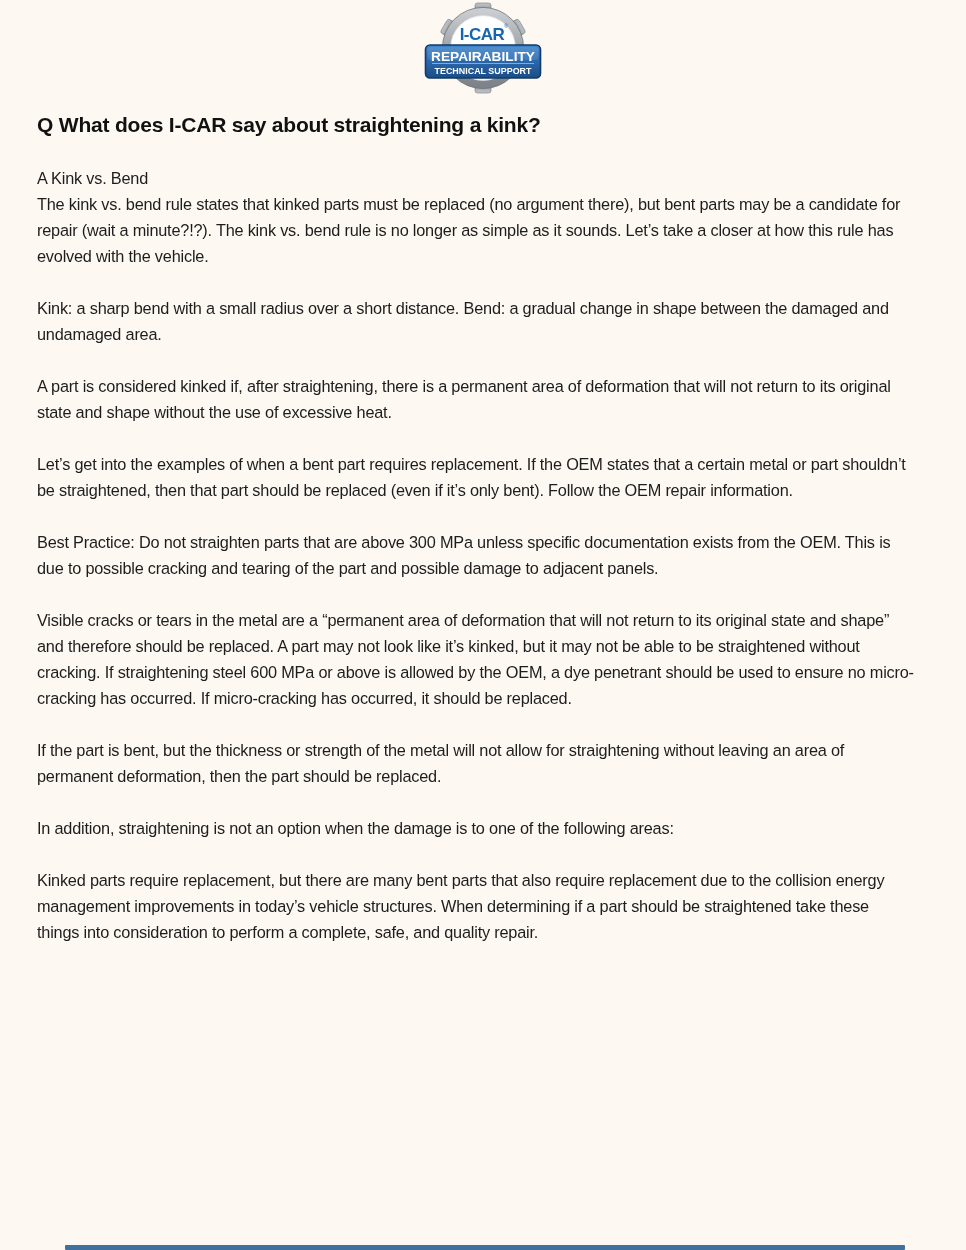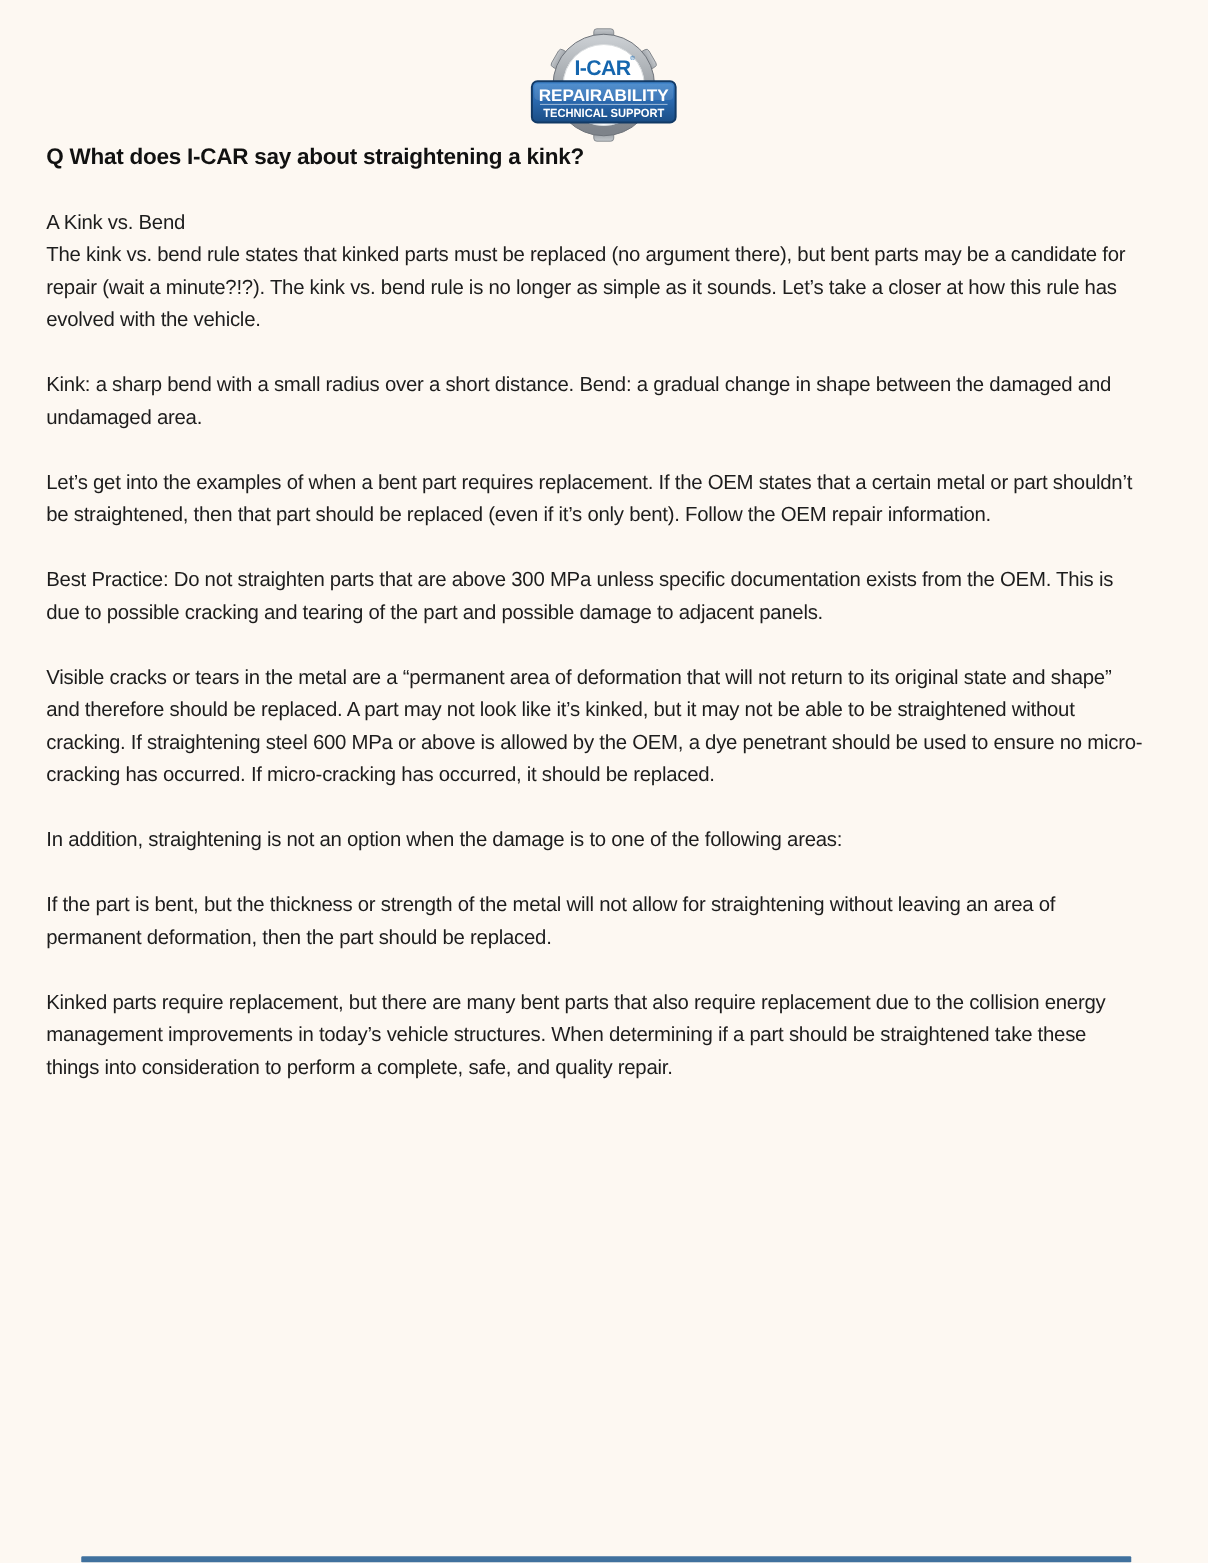--- a/index.html
+++ b/index.html
@@ -7,36 +7,36 @@
     width: 966px;
     height: 1250px;
     background: #FDF8F2;
     position: relative;
     overflow: hidden;
     font-family: "Liberation Sans", sans-serif;
     color: #1d1d1d;
   }
   .header {
     width: 966px;
-    padding-top: 22px;
+    padding-top: 2px;
     display: flex;
     justify-content: center;
   }
   .logo-svg { display: block; }
   .content {
     position: absolute;
     left: 37px;
     top: 112px;
     width: 893px;
     font-size: 16.3px;
     line-height: 26px;
     letter-spacing: -0.2px;
   }
   .question {
-    font-size: 18px;
+    font-size: 21px;
     font-weight: bold;
     color: #111111;
     margin: 0 0 27px 0;
     letter-spacing: -0.2px;
   }
   .content p {
     margin: 0 16px 26px 0;
   }
   .footer-bar {
     position: absolute;
@@ -93,22 +93,23 @@
       <text x="60" y="71.5" text-anchor="middle" font-family="Liberation Sans, sans-serif" font-size="9.5" font-weight="bold" fill="#FFFFFF" textLength="97" lengthAdjust="spacingAndGlyphs">TECHNICAL SUPPORT</text>
     </g>
   </svg>
 </div>
 
 <div class="content">
   <h1 class="question">Q What does I-CAR say about straightening a kink?</h1>
   <div>
       <p>A Kink vs. Bend<br>The kink vs. bend rule states that kinked parts must be replaced (no argument there), but bent parts may be a candidate for repair (wait a minute?!?). The kink vs. bend rule is no longer as simple as it sounds. Let’s take a closer at how this rule has evolved with the vehicle.</p>
       <p>Kink: a sharp bend with a small radius over a short distance. Bend: a gradual change in shape between the damaged and undamaged area.</p>
+      <p>A part is considered kinked if, after straightening, there is a permanent area of deformation that will not return to its original state and shape without the use of excessive heat.</p>
       <p>Let’s get into the examples of when a bent part requires replacement. If the OEM states that a certain metal or part shouldn’t be straightened, then that part should be replaced (even if it’s only bent). Follow the OEM repair information.</p>
       <p>Best Practice: Do not straighten parts that are above 300 MPa unless specific documentation exists from the OEM. This is due to possible cracking and tearing of the part and possible damage to adjacent panels.</p>
       <p>Visible cracks or tears in the metal are a “permanent area of deformation that will not return to its original state and shape” and therefore should be replaced. A part may not look like it’s kinked, but it may not be able to be straightened without cracking. If straightening steel 600 MPa or above is allowed by the OEM, a dye penetrant should be used to ensure no micro-cracking has occurred. If micro-cracking has occurred, it should be replaced.</p>
+      <p>If the part is bent, but the thickness or strength of the metal will not allow for straightening without leaving an area of permanent deformation, then the part should be replaced.</p>
       <p>In addition, straightening is not an option when the damage is to one of the following areas:</p>
-      <p>If the part is bent, but the thickness or strength of the metal will not allow for straightening without leaving an area of permanent deformation, then the part should be replaced.</p>
       <p>Kinked parts require replacement, but there are many bent parts that also require replacement due to the collision energy management improvements in today’s vehicle structures. When determining if a part should be straightened take these things into consideration to perform a complete, safe, and quality repair.</p>
     </div>
 </div>
 
 <div class="footer-bar" style="background: rgb(64, 113, 158);"></div>
 
 </body></html>

